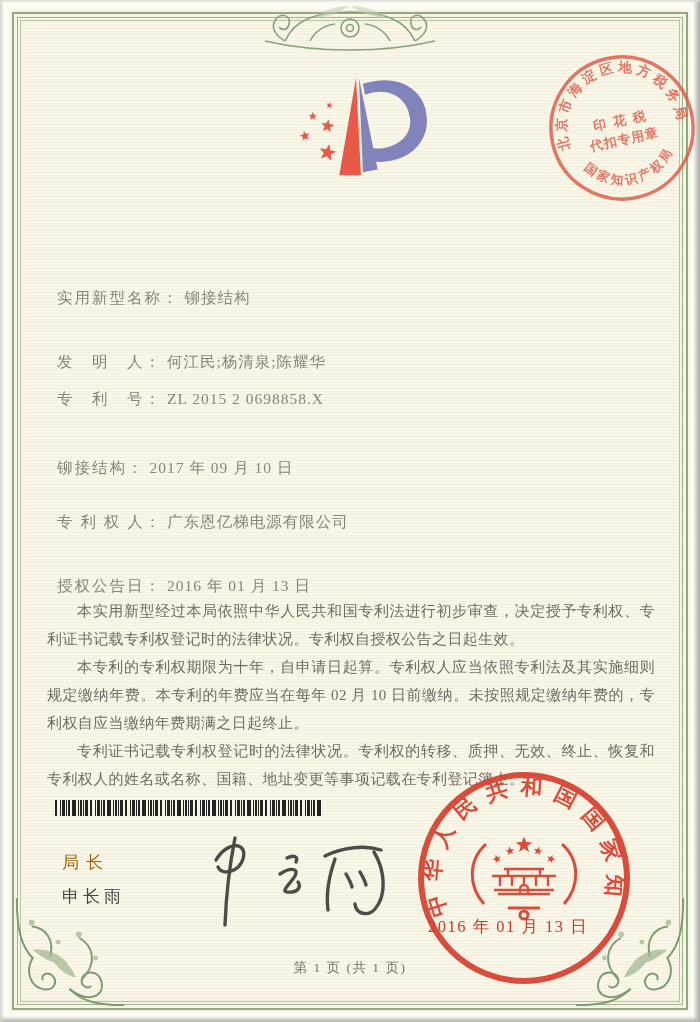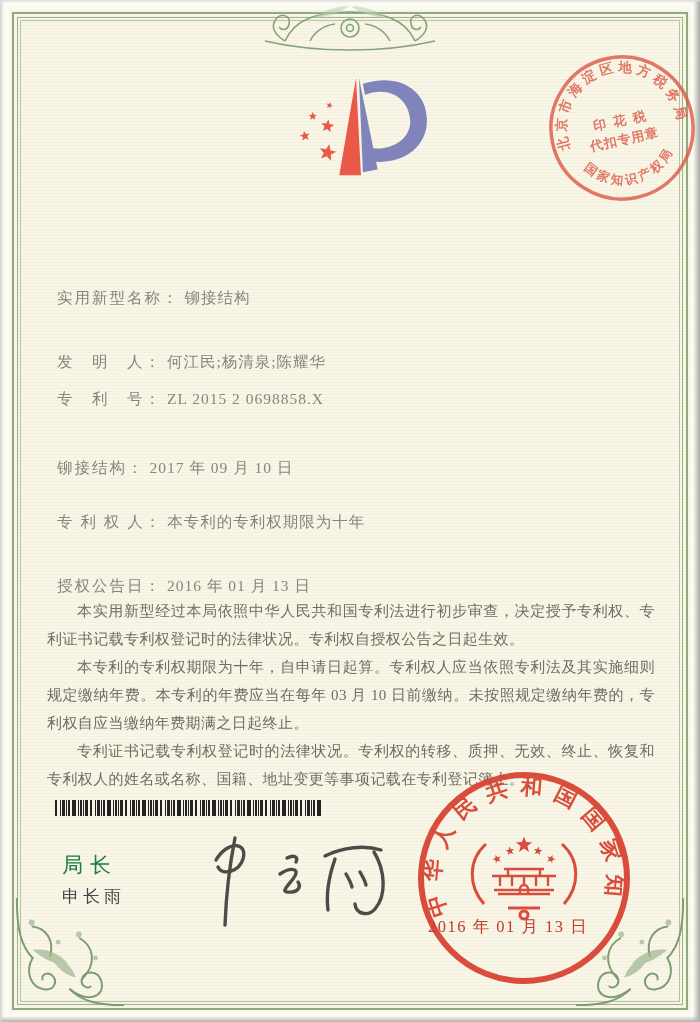--- a/index.html
+++ b/index.html
@@ -49,21 +49,21 @@
   .paras{
     position:absolute;left:47px;width:608px;top:597px;
     font-size:15px;line-height:28px;color:#6d6d66;text-align:justify;letter-spacing:.4px;
   }
   .paras p{margin:0;text-indent:2em;}
 
   #barcode{position:absolute;left:55px;top:800px;height:16px;display:flex;}
   #barcode span{display:block;background:#242424;height:100%;}
   #barcode i{display:block;height:100%;}
 
-  .officer-title{position:absolute;left:62px;top:851px;font-size:21px;color:#15803d;
+  .officer-title{position:absolute;left:62px;top:851px;font-size:17px;color:#a16207;
     letter-spacing:7px;font-family:"Liberation Sans","DejaVu Sans",sans-serif;}
   .officer-name{position:absolute;left:62px;top:885px;font-size:17px;color:#454545;
     letter-spacing:4px;font-family:Liberation Sans, sans-serif;}
   .signature{position:absolute;left:168px;top:828px;z-index:6;}
 
   .seal{position:absolute;left:412px;top:766px;width:224px;height:224px;z-index:5;opacity:.93;}
   .seal-date{
     position:absolute;left:428px;top:916px;z-index:7;
     font-size:16.5px;color:#c23b2a;letter-spacing:1.5px;white-space:nowrap;
   }
@@ -170,29 +170,29 @@
   <div class="field f2">
     <span class="flabel">发　明　人：</span><span class="fvalue">何江民;杨清泉;陈耀华</span>
   </div>
   <div class="field f3">
     <span class="flabel">专　利　号：</span><span class="fvalue">ZL 2015 2 0698858.X</span>
   </div>
   <div class="field f4">
     <span class="flabel">铆接结构：</span><span class="fvalue">2017 年 09 月 10 日</span>
   </div>
   <div class="field f5">
-    <span class="flabel">专 利 权 人：</span><span class="fvalue">本专利的专利权期限为十年</span>
+    <span class="flabel">专 利 权 人：</span><span class="fvalue">广东恩亿梯电源有限公司</span>
   </div>
   <div class="field f6">
     <span class="flabel">授权公告日：</span><span class="fvalue">2016 年 01 月 13 日</span>
   </div>
 
   <div class="paras">
     <p>本实用新型经过本局依照中华人民共和国专利法进行初步审查，决定授予专利权、专利证书记载专利权登记时的法律状况。专利权自授权公告之日起生效。</p>
-    <p>本专利的专利权期限为十年，自申请日起算。专利权人应当依照专利法及其实施细则规定缴纳年费。本专利的年费应当在每年 03 月 10 日前缴纳。未按照规定缴纳年费的，专利权自应当缴纳年费期满之日起终止。</p>
+    <p>本专利的专利权期限为十年，自申请日起算。专利权人应当依照专利法及其实施细则规定缴纳年费。本专利的年费应当在每年 02 月 10 日前缴纳。未按照规定缴纳年费的，专利权自应当缴纳年费期满之日起终止。</p>
     <p>专利证书记载专利权登记时的法律状况。专利权的转移、质押、无效、终止、恢复和专利权人的姓名或名称、国籍、地址变更等事项记载在专利登记簿上。</p>
   </div>
 
   <div id="barcode">
       <span style="width:2px"></span>
       <i style="width:3px"></i>
       <span style="width:1px"></span>
       <i style="width:1px"></i>
       <span style="width:3px"></span>
       <i style="width:1px"></i>
@@ -387,18 +387,19 @@
       <g stroke="#d8402f" stroke-width="3" fill="none">
         <path d="M-40,26 C-56,8 -56,-18 -38,-34"></path>
         <path d="M40,26 C56,8 56,-18 38,-34"></path>
         <path d="M-16,30 L16,30"></path>
         <circle cx="0" cy="37" r="4"></circle>
       </g>
     </g>
   </svg>
   <div class="seal-date">2016 年 01 月 13 日</div>
 
+  <div class="footer">第 1 页 (共 1 页)</div>
 
   <div class="edge edge-r"></div>
   <div class="edge edge-b"></div>
   <div class="edge edge-l"></div>
   <div class="edge edge-t"></div>
 </div>
 
 </body></html>

